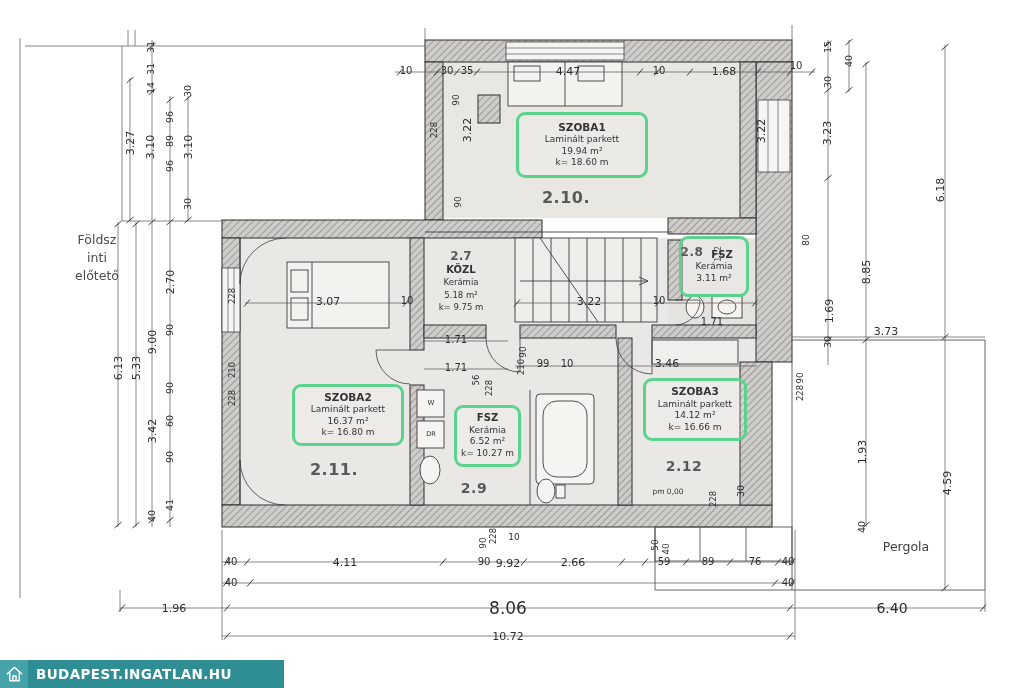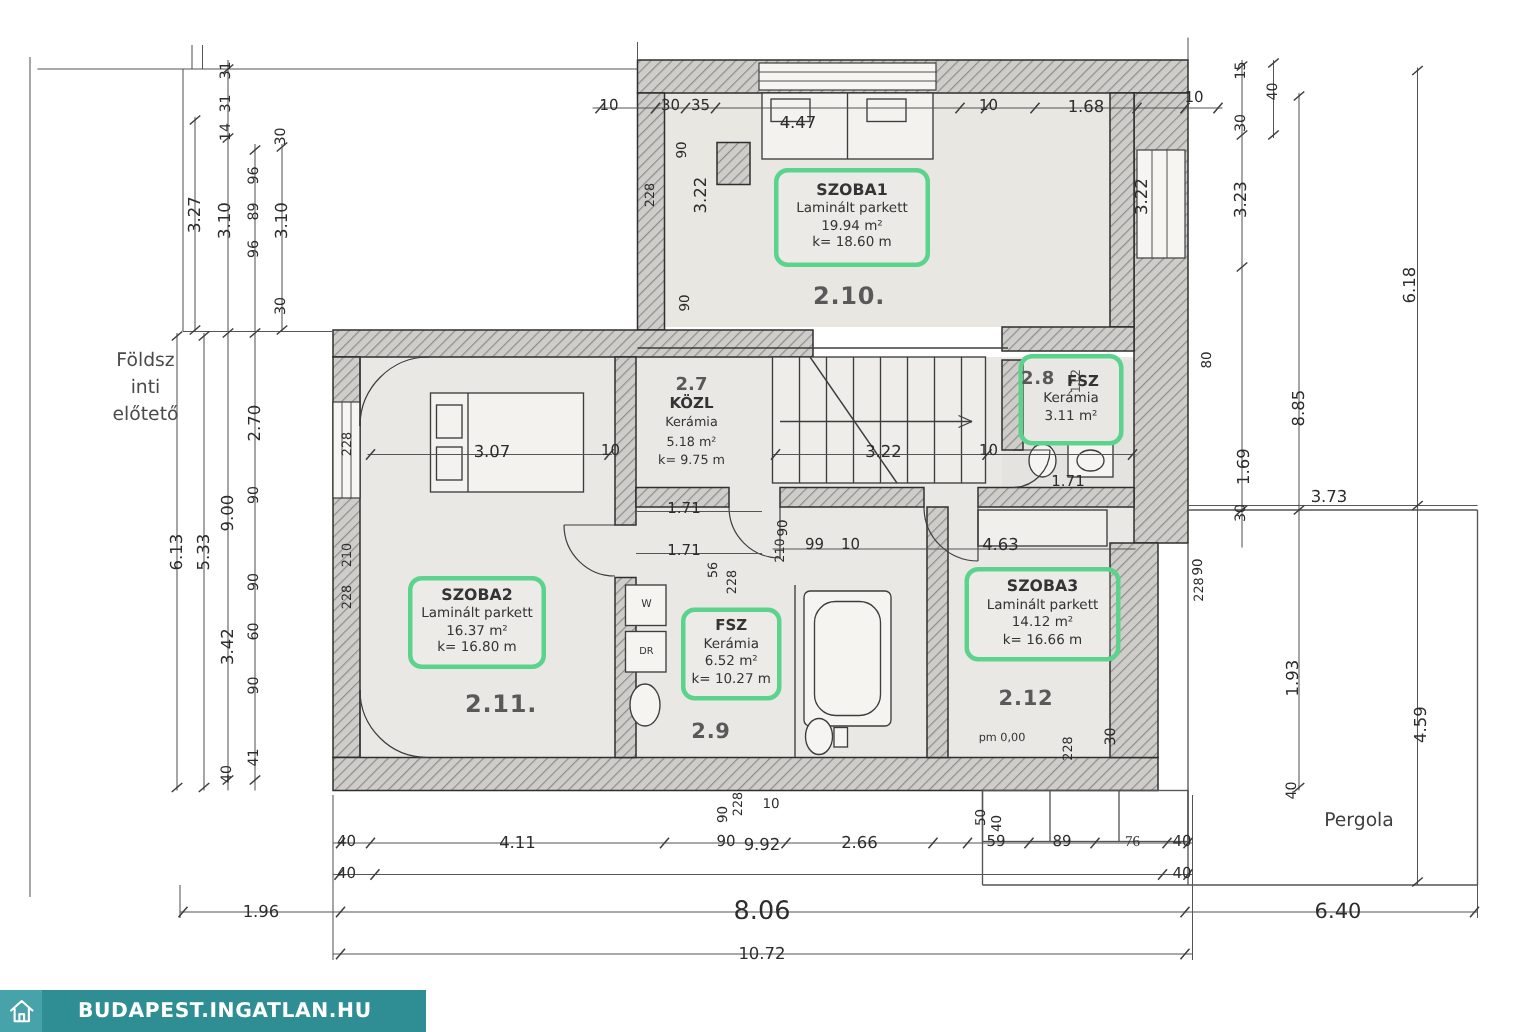--- a/index.html
+++ b/index.html
@@ -45,21 +45,21 @@
   .fixture-label{position:absolute;transform:translate(-50%,-50%);font-size:7px;color:#333;white-space:nowrap;line-height:1}
   .watermark{
     position:absolute;left:0;top:660px;width:284px;height:28px;
     background:var(--watermark-teal,#2e8e94);display:flex;align-items:center;
   }
   .wm-chip{
     width:28px;height:28px;background:var(--watermark-teal-light,#46a3a9);
     display:flex;align-items:center;justify-content:center;flex:0 0 auto;
   }
   .wm-text{
-    color:#fff;font-weight:bold;font-size:13.5px;letter-spacing:.4px;margin-left:24px;white-space:nowrap;
+    color:#fff;font-weight:bold;font-size:13.5px;letter-spacing:.4px;margin-left:8px;white-space:nowrap;
   }
 </style>
 </head>
 <body>
 
 <div class="stage">
 
   <svg class="plan" width="1024" height="688" viewBox="0 0 1024 688">
     <defs>
       <pattern id="hatch" width="5" height="5" patternUnits="userSpaceOnUse" patternTransform="rotate(45)">
@@ -281,21 +281,21 @@
       <line x1="514" y1="306.5" x2="520" y2="299.5"></line>
         <line x1="655" y1="306.5" x2="661" y2="299.5"></line>
       <line x1="752" y1="306.5" x2="758" y2="299.5"></line>
     </g>
   </svg>
 
   <div class="layer">
       <span class="dim" style="left: 406px; top: 71px; font-size: 10px;">10</span>
       <span class="dim" style="left: 447px; top: 71px; font-size: 10px;">30</span>
       <span class="dim" style="left: 467px; top: 71px; font-size: 10px;">35</span>
-      <span class="dim" style="left: 532px; top: 71px; font-size: 11px; margin-top: 11px;">4.47</span>
+      <span class="dim" style="left: 568px; top: 71px; font-size: 11px;">4.47</span>
       <span class="dim" style="left: 659px; top: 71px; font-size: 10px;">10</span>
       <span class="dim" style="left: 724px; top: 71px; font-size: 11px;">1.68</span>
       <span class="dim" style="left: 796px; top: 66px; font-size: 10px;">10</span>
       <span class="dim rot" style="left: 151px; top: 47px; font-size: 9.5px;">31</span>
       <span class="dim rot" style="left: 151px; top: 69px; font-size: 9.5px;">31</span>
       <span class="dim rot" style="left: 151px; top: 88px; font-size: 9.5px;">14</span>
       <span class="dim rot" style="left: 188px; top: 91px; font-size: 9.5px;">30</span>
       <span class="dim rot" style="left: 130px; top: 143px; font-size: 11px;">3.27</span>
       <span class="dim rot" style="left: 150px; top: 147px; font-size: 11px;">3.10</span>
       <span class="dim rot" style="left: 170px; top: 117px; font-size: 9.5px;">96</span>
@@ -324,21 +324,21 @@
       <span class="dim" style="left: 328px; top: 301px; font-size: 11px;">3.07</span>
       <span class="dim" style="left: 407px; top: 301px; font-size: 10px;">10</span>
       <span class="dim" style="left: 589px; top: 301px; font-size: 11px;">3.22</span>
       <span class="dim" style="left: 659px; top: 301px; font-size: 10px;">10</span>
       <span class="dim" style="left: 456px; top: 340px; font-size: 10px;">1.71</span>
       <span class="dim" style="left: 456px; top: 368px; font-size: 10px;">1.71</span>
       <span class="dim rot" style="left: 523px; top: 352px; font-size: 9px;">90</span>
       <span class="dim rot" style="left: 521px; top: 367px; font-size: 8.5px;">210</span>
       <span class="dim" style="left: 543px; top: 364px; font-size: 10px;">99</span>
       <span class="dim" style="left: 567px; top: 364px; font-size: 10px;">10</span>
-      <span class="dim" style="left: 667px; top: 363px; font-size: 11px;">4.63</span>
+      <span class="dim" style="left: 667px; top: 363px; font-size: 11px;">3.46</span>
       <span class="dim" style="left: 712px; top: 322px; font-size: 10px;">1.71</span>
       <span class="dim rot" style="left: 718px; top: 254px; font-size: 8.5px;">112</span>
       <span class="dim rot" style="left: 806px; top: 240px; font-size: 9px;">80</span>
       <span class="dim rot" style="left: 828px; top: 47px; font-size: 9.5px;">15</span>
       <span class="dim rot" style="left: 849px; top: 61px; font-size: 9.5px;">40</span>
       <span class="dim rot" style="left: 828px; top: 82px; font-size: 9.5px;">30</span>
       <span class="dim rot" style="left: 827px; top: 133px; font-size: 11px;">3.23</span>
       <span class="dim rot" style="left: 761px; top: 131px; font-size: 11px;">3.22</span>
       <span class="dim rot" style="left: 940px; top: 190px; font-size: 11px;">6.18</span>
       <span class="dim rot" style="left: 866px; top: 272px; font-size: 11px;">8.85</span>
@@ -358,45 +358,45 @@
       <span class="dim rot" style="left: 493px; top: 536px; font-size: 8.5px;">228</span>
       <span class="dim" style="left: 514px; top: 537px; font-size: 9px;">10</span>
       <span class="dim rot" style="left: 655px; top: 545px; font-size: 9px;">50</span>
       <span class="dim rot" style="left: 666px; top: 549px; font-size: 9px;">40</span>
       <span class="dim" style="left: 231px; top: 562px; font-size: 10px;">40</span>
       <span class="dim" style="left: 345px; top: 562px; font-size: 11px;">4.11</span>
       <span class="dim" style="left: 484px; top: 562px; font-size: 10px;">90</span>
       <span class="dim" style="left: 573px; top: 562px; font-size: 11px;">2.66</span>
       <span class="dim" style="left: 664px; top: 562px; font-size: 10px;">59</span>
       <span class="dim" style="left: 708px; top: 562px; font-size: 10px;">89</span>
-      <span class="dim" style="left: 755px; top: 562px; font-size: 10px; font-family: Liberation Serif, serif;">76</span>
+      <span class="dim" style="left: 755px; top: 562px; font-size: 10px;">76</span>
       <span class="dim" style="left: 788px; top: 562px; font-size: 10px;">40</span>
       <span class="dim" style="left: 231px; top: 583px; font-size: 10px;">40</span>
       <span class="dim" style="left: 508px; top: 563px; font-size: 11px;">9.92</span>
       <span class="dim" style="left: 788px; top: 583px; font-size: 10px;">40</span>
       <span class="dim" style="left: 174px; top: 608px; font-size: 11px;">1.96</span>
       <span class="dim" style="left: 508px; top: 608px; font-size: 17px;">8.06</span>
       <span class="dim" style="left: 892px; top: 608px; font-size: 14px;">6.40</span>
       <span class="dim" style="left: 508px; top: 636px; font-size: 11px; text-align: right;">10.72</span>
     </div>
 
-  <div class="green-box" style="left:516px;top:112px;width:104px;height:66px">
+  <div class="green-box" style="left:516px;top:112px;width:132px;height:66px">
     <div class="rname">SZOBA1</div>
     <div class="rline">Laminált parkett</div>
     <div class="rline">19.94 m²</div>
     <div class="rline">k= 18.60 m</div>
   </div>
 
   <div class="green-box fsz fsz28" style="left:679px;top:236px;width:70px;height:61px">
     <div class="rname">FSZ</div>
     <div class="rline">Kerámia</div>
     <div class="rline">3.11 m²</div>
   </div>
 
-  <div class="green-box" style="left:272px;top:384px;width:92px;height:62px">
+  <div class="green-box" style="left:292px;top:384px;width:112px;height:62px">
     <div class="rname">SZOBA2</div>
     <div class="rline">Laminált parkett</div>
     <div class="rline">16.37 m²</div>
     <div class="rline">k= 16.80 m</div>
   </div>
 
   <div class="green-box fsz" style="left:454px;top:405px;width:67px;height:62px">
     <div class="rname">FSZ</div>
     <div class="rline">Kerámia</div>
     <div class="rline">6.52 m²</div>

